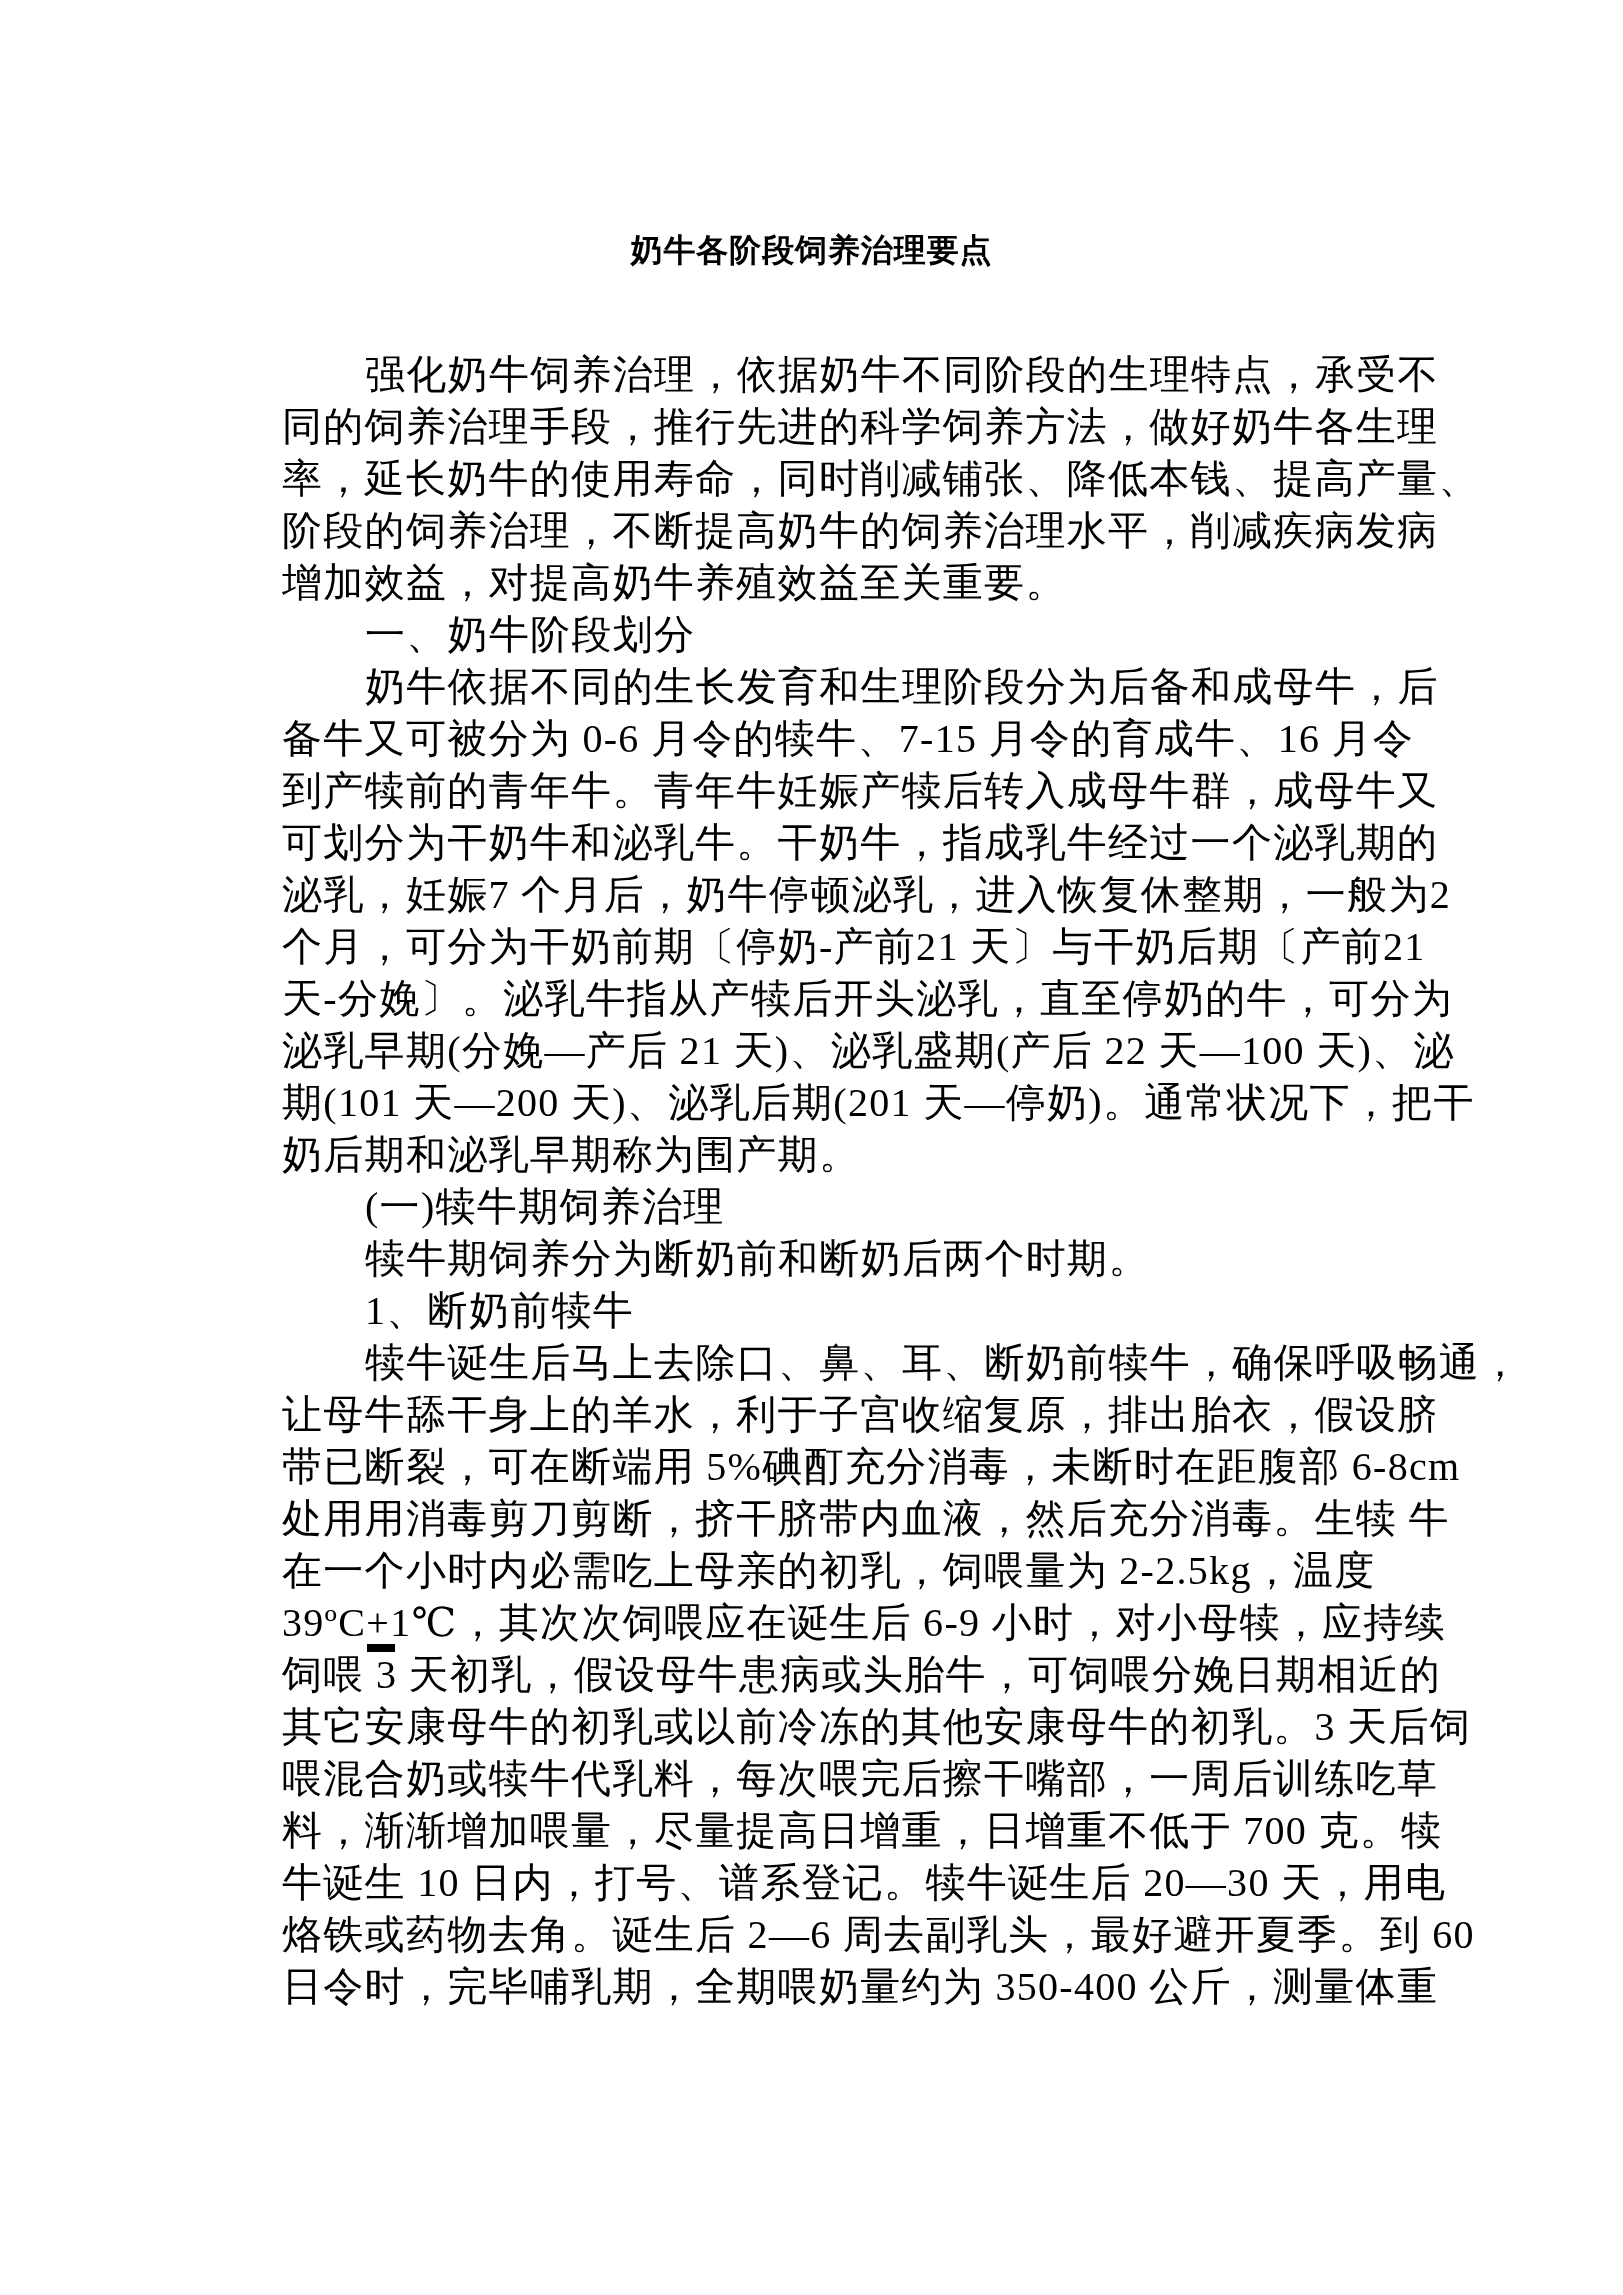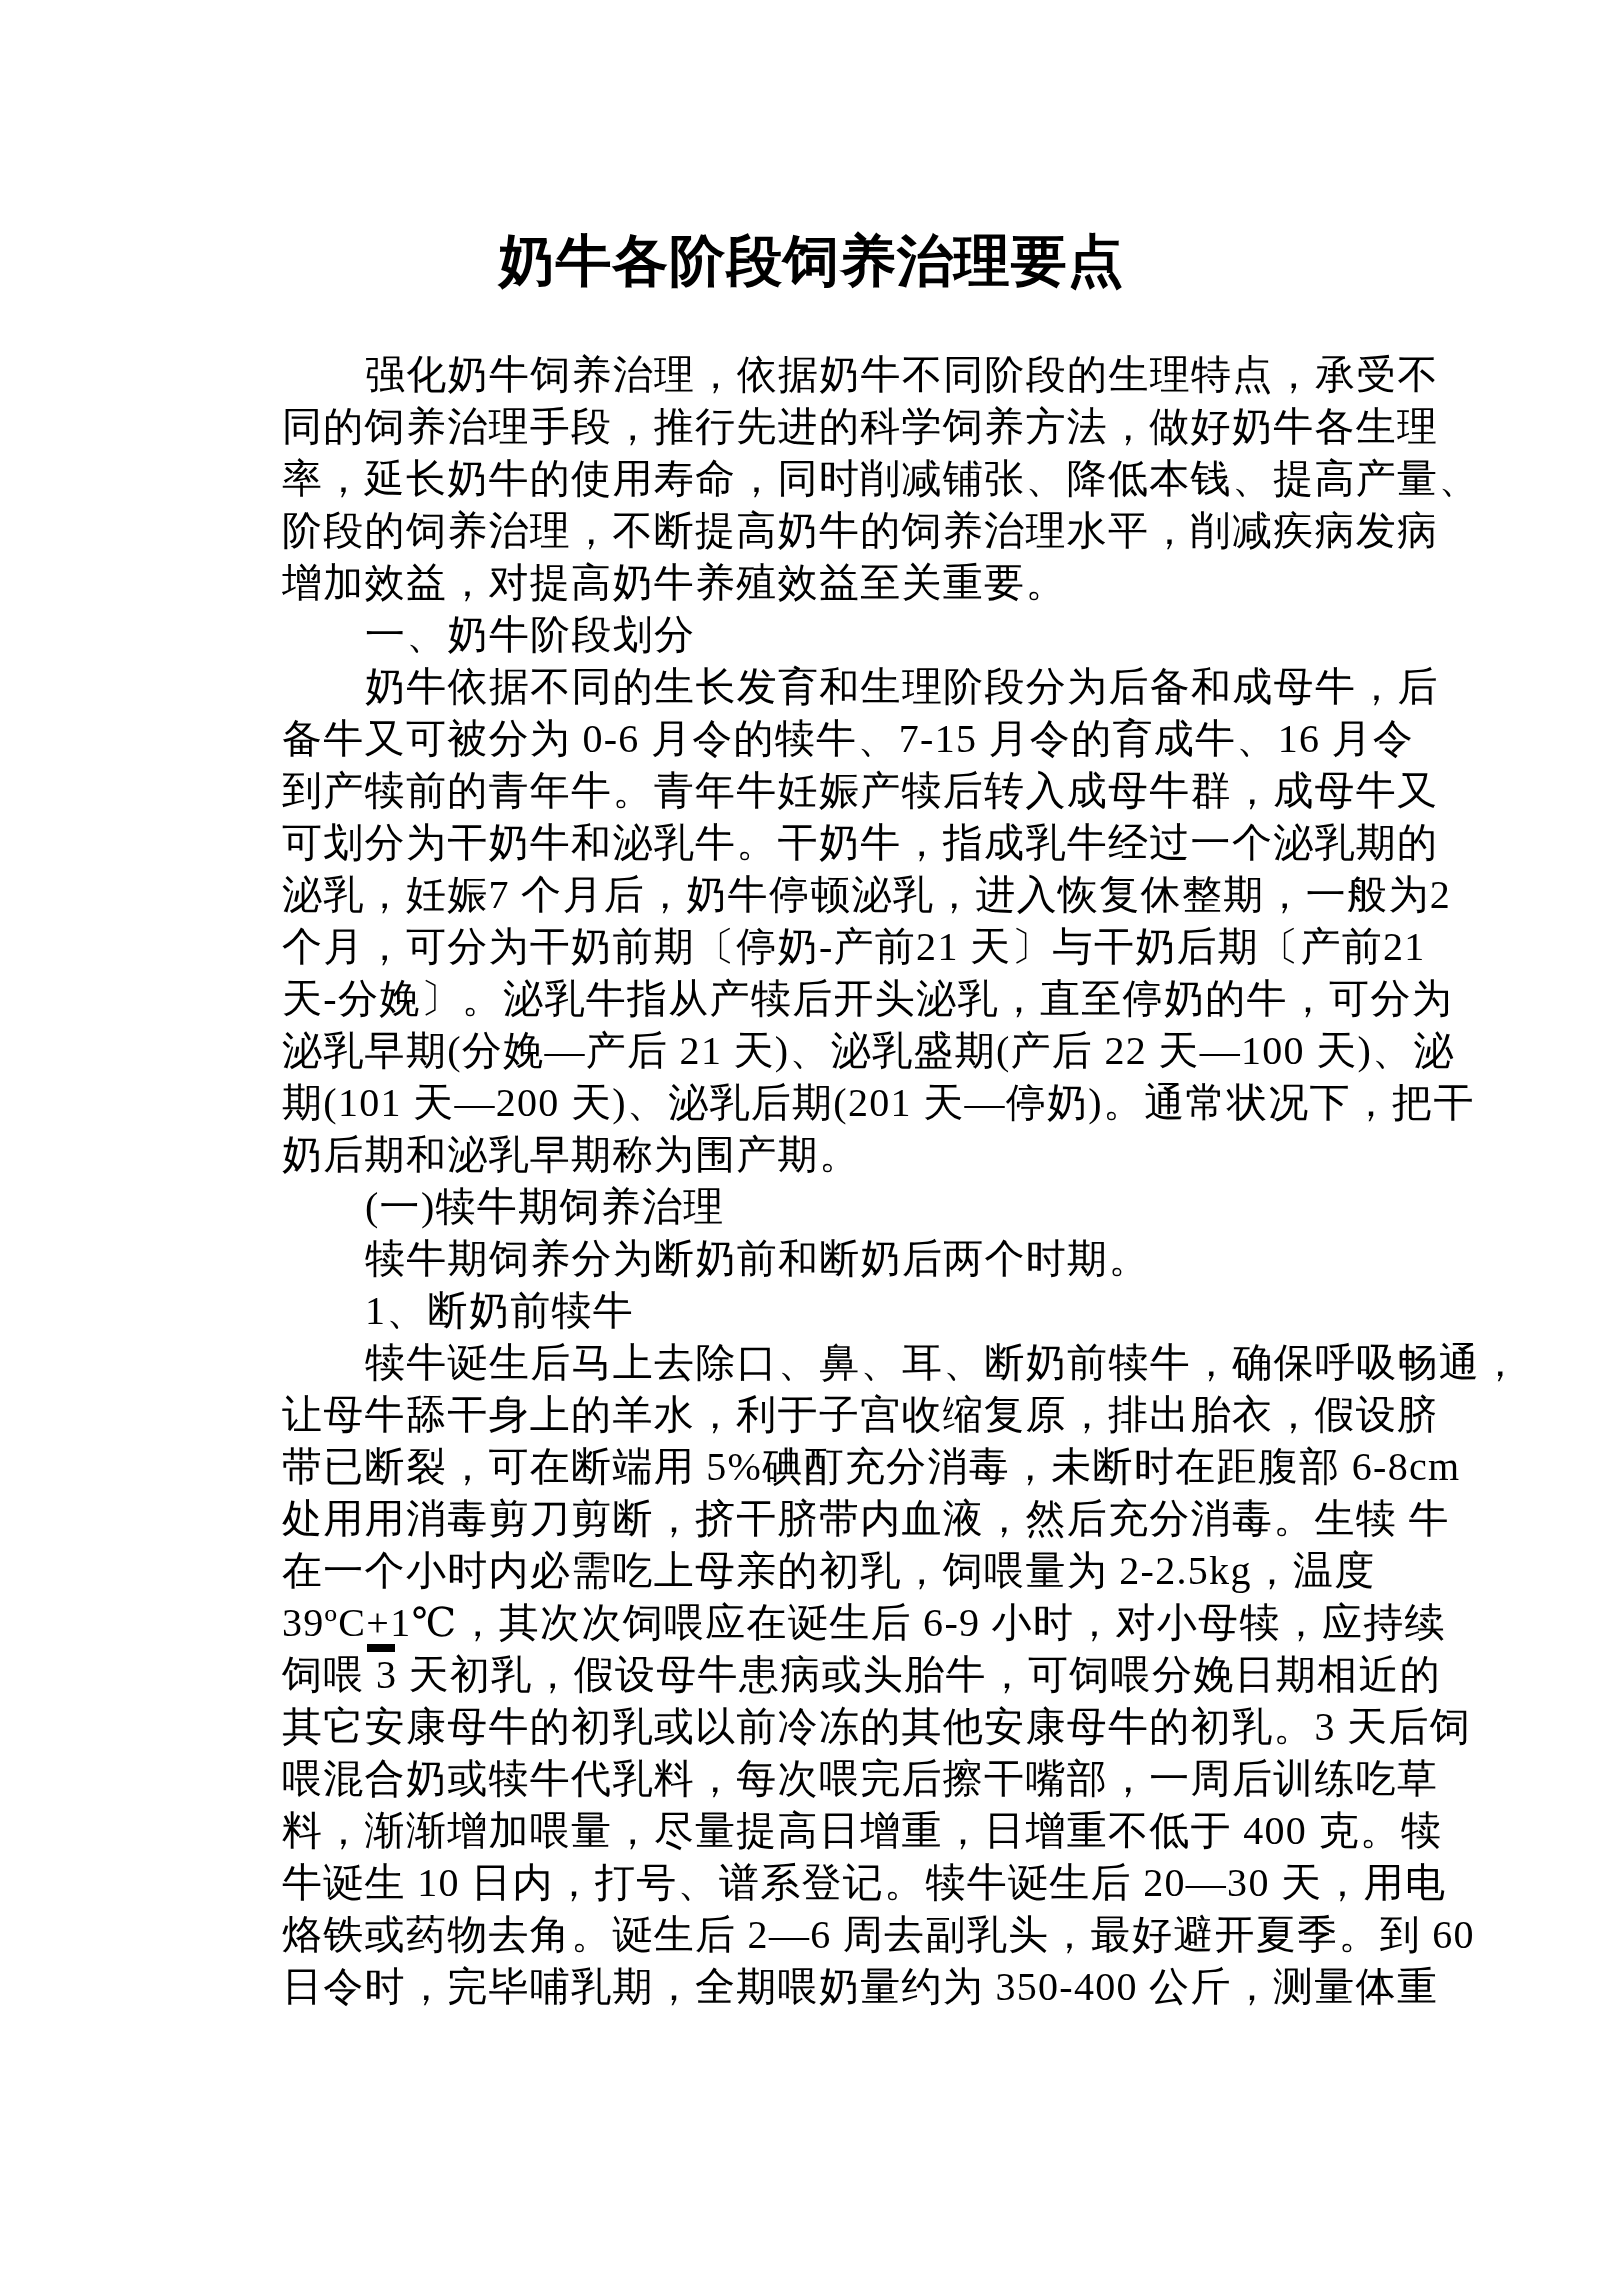--- a/index.html
+++ b/index.html
@@ -10,27 +10,27 @@
   .page {
     position: relative;
     width: 1623px;
     height: 2295px;
     background: #ffffff;
     overflow: hidden;
     color: #000000;
   }
   .doc-title {
     position: absolute;
-    top: 234px;
+    top: 223px;
     left: 0;
     width: 1623px;
     text-align: center;
     font-family: "Liberation Sans", "DejaVu Sans", sans-serif;
     font-weight: 700;
-    font-size: 56px;
+    font-size: 32px;
     line-height: 54px;
     letter-spacing: 0.9px;
     color: #000000;
     white-space: nowrap;
   }
   .doc-body {
     position: absolute;
     left: 234px;
     top: 349px;
     width: 1221px;
@@ -92,19 +92,19 @@
       <div class="line indent">1、断奶前犊牛</div>
       <div class="line indent">犊牛诞生后马上去除口、鼻、耳、断奶前犊牛，确保呼吸畅通，</div>
       <div class="line">让母牛舔干身上的羊水，利于子宫收缩复原，排出胎衣，假设脐</div>
       <div class="line">带已断裂，可在断端用 5%碘酊充分消毒，未断时在距腹部 6-8cm</div>
       <div class="line">处用用消毒剪刀剪断，挤干脐带内血液，然后充分消毒。生犊 牛</div>
       <div class="line">在一个小时内必需吃上母亲的初乳，饲喂量为 2-2.5kg，温度</div>
       <div class="line">39ºC+1℃，其次次饲喂应在诞生后 6-9 小时，对小母犊，应持续</div>
       <div class="line">饲喂 <span class="ob">3</span> 天初乳，假设母牛患病或头胎牛，可饲喂分娩日期相近的</div>
       <div class="line">其它安康母牛的初乳或以前冷冻的其他安康母牛的初乳。3 天后饲</div>
       <div class="line">喂混合奶或犊牛代乳料，每次喂完后擦干嘴部，一周后训练吃草</div>
-      <div class="line">料，渐渐增加喂量，尽量提高日增重，日增重不低于 400 克。犊</div>
+      <div class="line">料，渐渐增加喂量，尽量提高日增重，日增重不低于 700 克。犊</div>
       <div class="line">牛诞生 10 日内，打号、谱系登记。犊牛诞生后 20—30 天，用电</div>
       <div class="line">烙铁或药物去角。诞生后 2—6 周去副乳头，最好避开夏季。到 60</div>
       <div class="line">日令时，完毕哺乳期，全期喂奶量约为 350-400 公斤，测量体重</div>
     </div>
 </div>
 
 
 </body></html>

